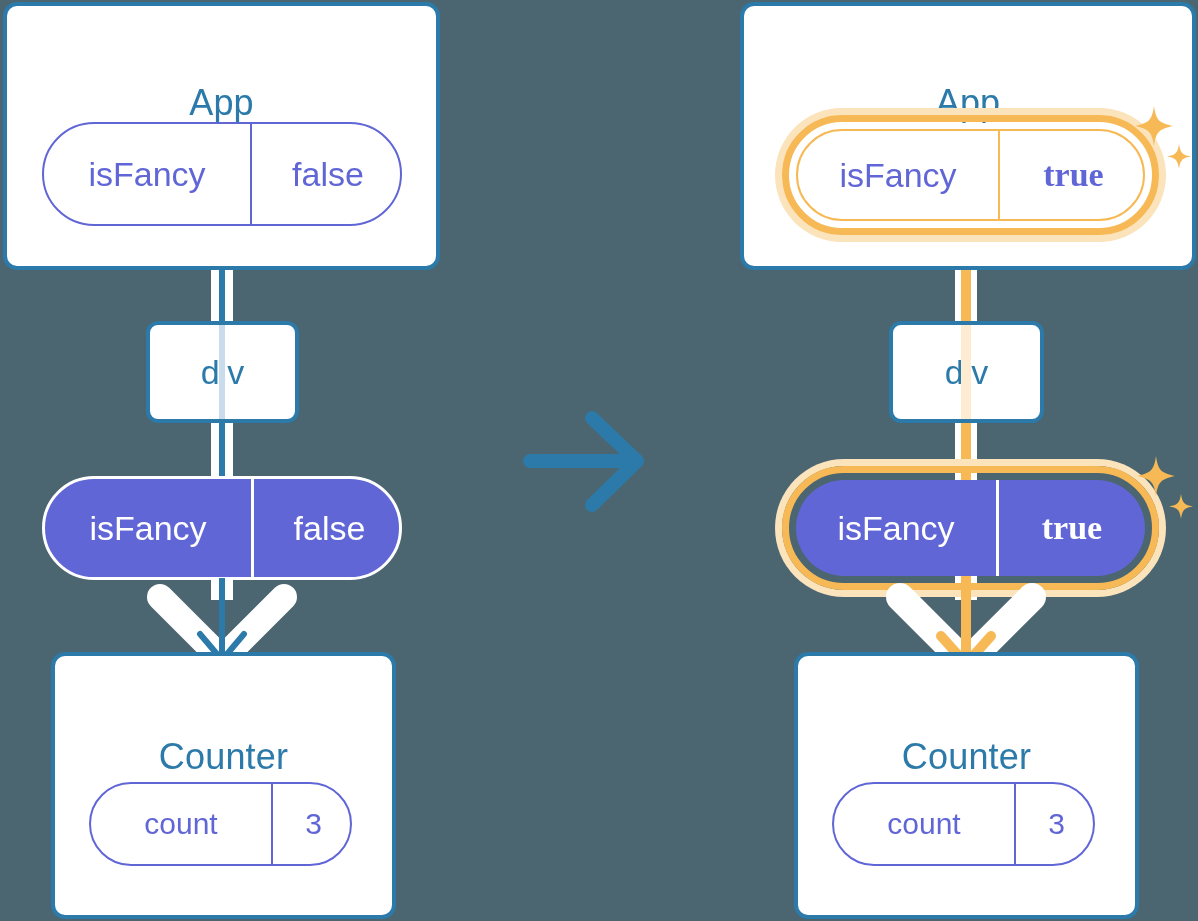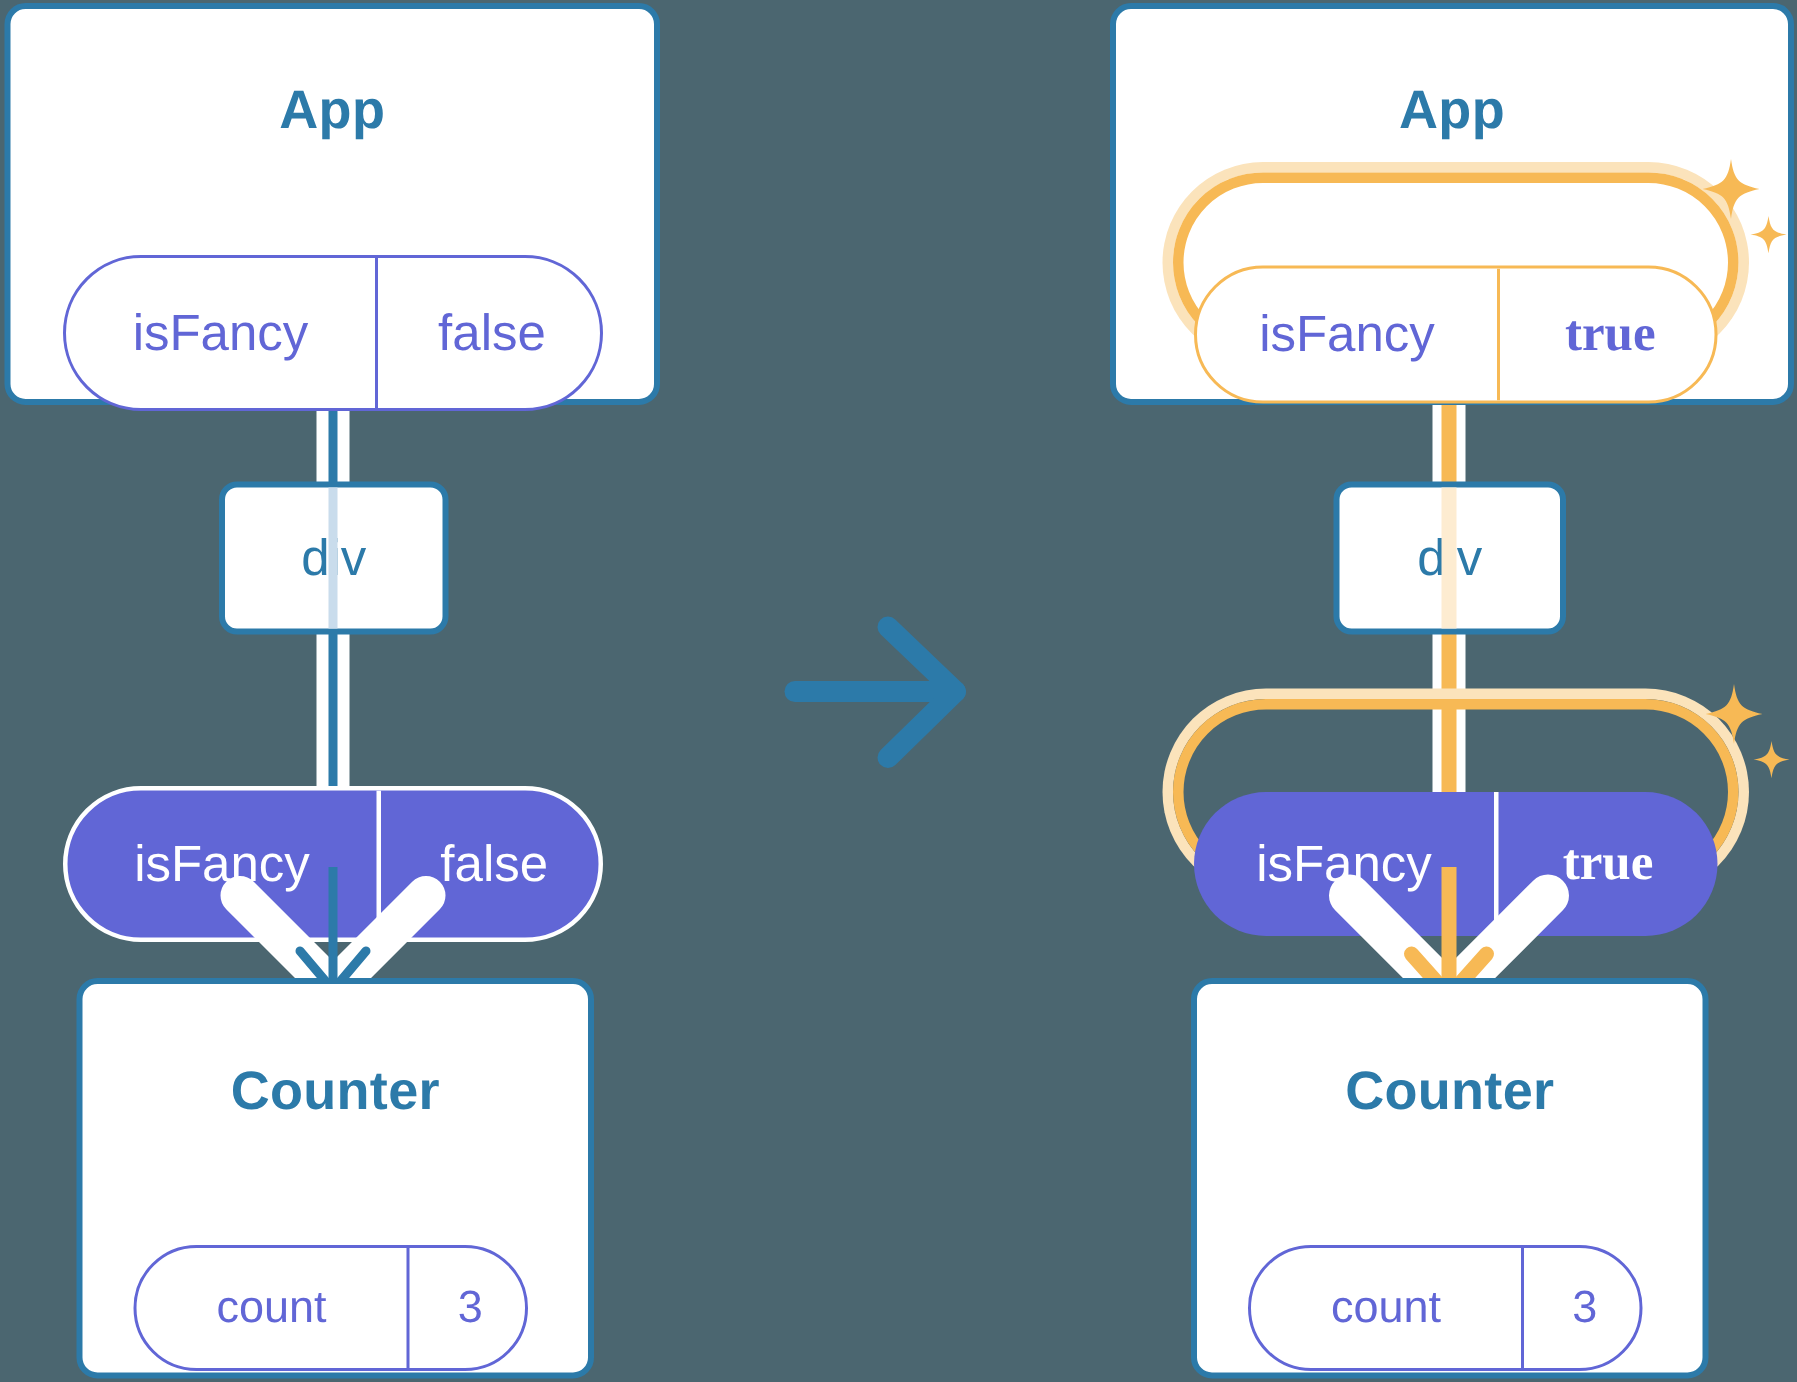--- a/index.html
+++ b/index.html
@@ -39,22 +39,23 @@
     border-radius: 14px;
     box-sizing: border-box;
   }
   .comp-title {
     position: absolute;
     left: 0;
     right: 0;
     text-align: center;
     color: #2c7aa9;
     font-size: 36px;
-    font-weight: 700;
+    font-weight: 400;
     letter-spacing: 0.2px;
+    margin-top: 30px;
   }
   .host-box {
     position: absolute;
     background: #ffffff;
     border: 4px solid #2c7aa9;
     border-radius: 12px;
     box-sizing: border-box;
     display: flex;
     align-items: center;
     justify-content: center;
@@ -63,21 +64,20 @@
   }
 
   
   .pill {
     position: absolute;
     box-sizing: border-box;
     display: flex;
     align-items: stretch;
     border-radius: 999px;
     overflow: hidden;
-    margin-top: 48px;
   }
   .pill.outline {
     border: 2px solid #6166d6;
     background: #ffffff;
   }
   .pill.filled {
     background: #6166d6;
     border: 3px solid #ffffff;
   }
   .pill .cell {

